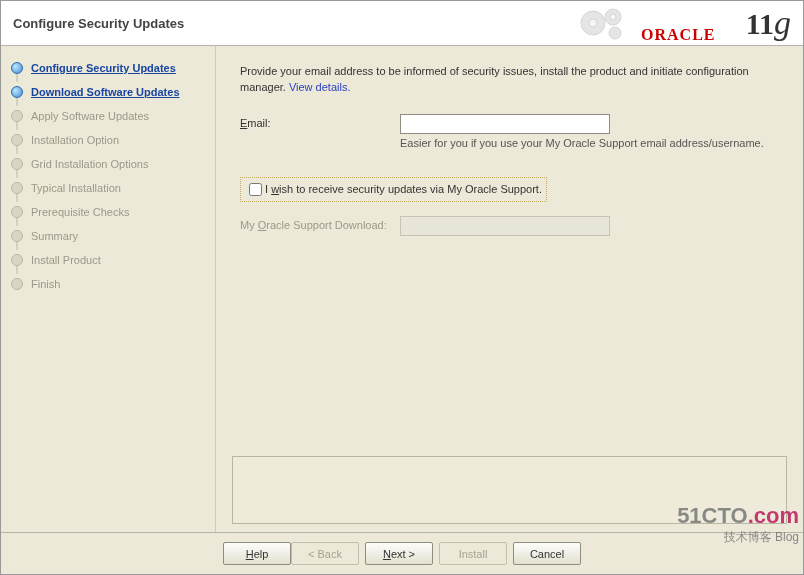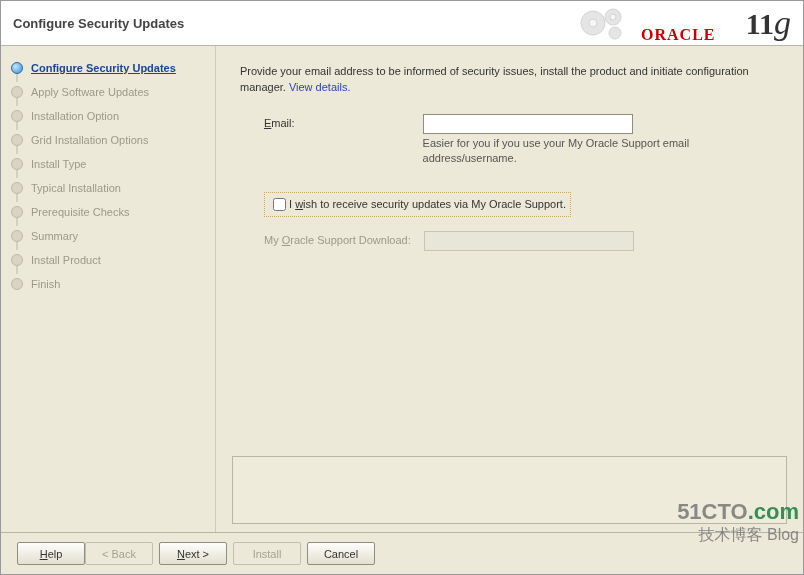--- a/index.html
+++ b/index.html
@@ -64,21 +64,21 @@
     content:""; position:absolute; left:15px; top:-6px; width:2px; height:8px;
     background:#d3d0bf;
   }
   .step:first-child::before{ display:none; }
   .main {
     flex:1; padding:18px 20px 10px 24px;
     background:#ece9d8; position:relative;
   }
   .instr { font-size:11px; color:#333; line-height:1.45; }
   .instr .lnk { color:#2a3fbf; cursor:pointer; }
-  .form { margin-top:18px;margin-left:24px; }
+  .form { margin-top:18px; }
   .row { display:flex; align-items:flex-start; margin:6px 0; }
   .row .lab { width:160px; color:#333; padding-top:3px; }
   .row .lab u { text-decoration:underline; }
   .row .ctl input[type="text"], .row .ctl input[type="password"] {
     width:210px; height:20px; border:1px solid #8e8e7e;
     background:#fff; font-size:11px; padding:0 4px;
   }
   .row .ctl input[disabled]{ background:#e8e6d9; border-color:#c7c4b3; }
   .hint { color:#555; font-size:11px; margin-top:2px; line-height:1.35; }
   .chkrow {
@@ -88,40 +88,40 @@
   .chkrow input { width:13px; height:13px; }
   .chkrow label u { text-decoration:underline; }
   .msgbox {
     position:absolute; left:16px; right:16px; bottom:8px;
     height:68px; border:1px solid #b9b6a4;
     background:#eeebda;
   }
   
   .footer {
     height:42px; border-top:1px solid #b5b5a8;
-    display:flex; align-items:center; justify-content:flex-start;
+    display:flex; align-items:center; justify-content:center;
     padding:0 16px; background:#ece9d8;
   }
   .btn {
     min-width:68px; height:23px;
     border:1px solid #8e8e7e; background:linear-gradient(#fdfdfb,#e3e0cf);
     font-size:11px; color:#333; border-radius:2px;
     padding:0 10px; cursor:pointer;
   }
   .btn[disabled]{ color:#a5a394; cursor:default; background:#ece9d8; border-color:#c2bfae;}
   .btn u { text-decoration:underline; }
   .navbtns { display:flex; gap:6px; align-items:center; }
   .watermark {
     position:absolute; right:4px; bottom:28px;
     color:#888; font-family:Arial; text-align:right;
     pointer-events:none; opacity:.85;
   }
   .watermark .w1{ font-size:22px; font-weight:bold; color:#777; }
-  .watermark .w1 b{ color:#15803d; }
-  .watermark .w2{ font-size:16px; color:#777; }
+  .watermark .w1 b{ color:#be185d; }
+  .watermark .w2{ font-size:12px; color:#777; }
 </style>
 </head>
 <body>
 
 <div class="header">
   <div class="title">Configure Security Updates</div>
   <div class="brand">
     <span class="brand-gears">
       <svg viewBox="0 0 60 40">
           <g fill="#ccc" stroke="#aaa">
@@ -142,35 +142,35 @@
     </div>
   </div>
 </div>
 
 <div class="body">
   <div class="sidebar">
     <div class="step active">
       <span class="dot"></span>
       <span class="label">Configure Security Updates</span>
     </div>
+    <div class="step done">
+      <span class="dot"></span>
+      <span class="label">Download Software Updates</span>
+    </div>
     <div class="step">
       <span class="dot"></span>
       <span class="label">Apply Software Updates</span>
     </div>
     <div class="step">
       <span class="dot"></span>
       <span class="label">Installation Option</span>
     </div>
     <div class="step">
       <span class="dot"></span>
       <span class="label">Grid Installation Options</span>
-    </div>
-    <div class="step">
-      <span class="dot"></span>
-      <span class="label">Install Type</span>
     </div>
     <div class="step">
       <span class="dot"></span>
       <span class="label">Typical Installation</span>
     </div>
     <div class="step">
       <span class="dot"></span>
       <span class="label">Prerequisite Checks</span>
     </div>
     <div class="step">

